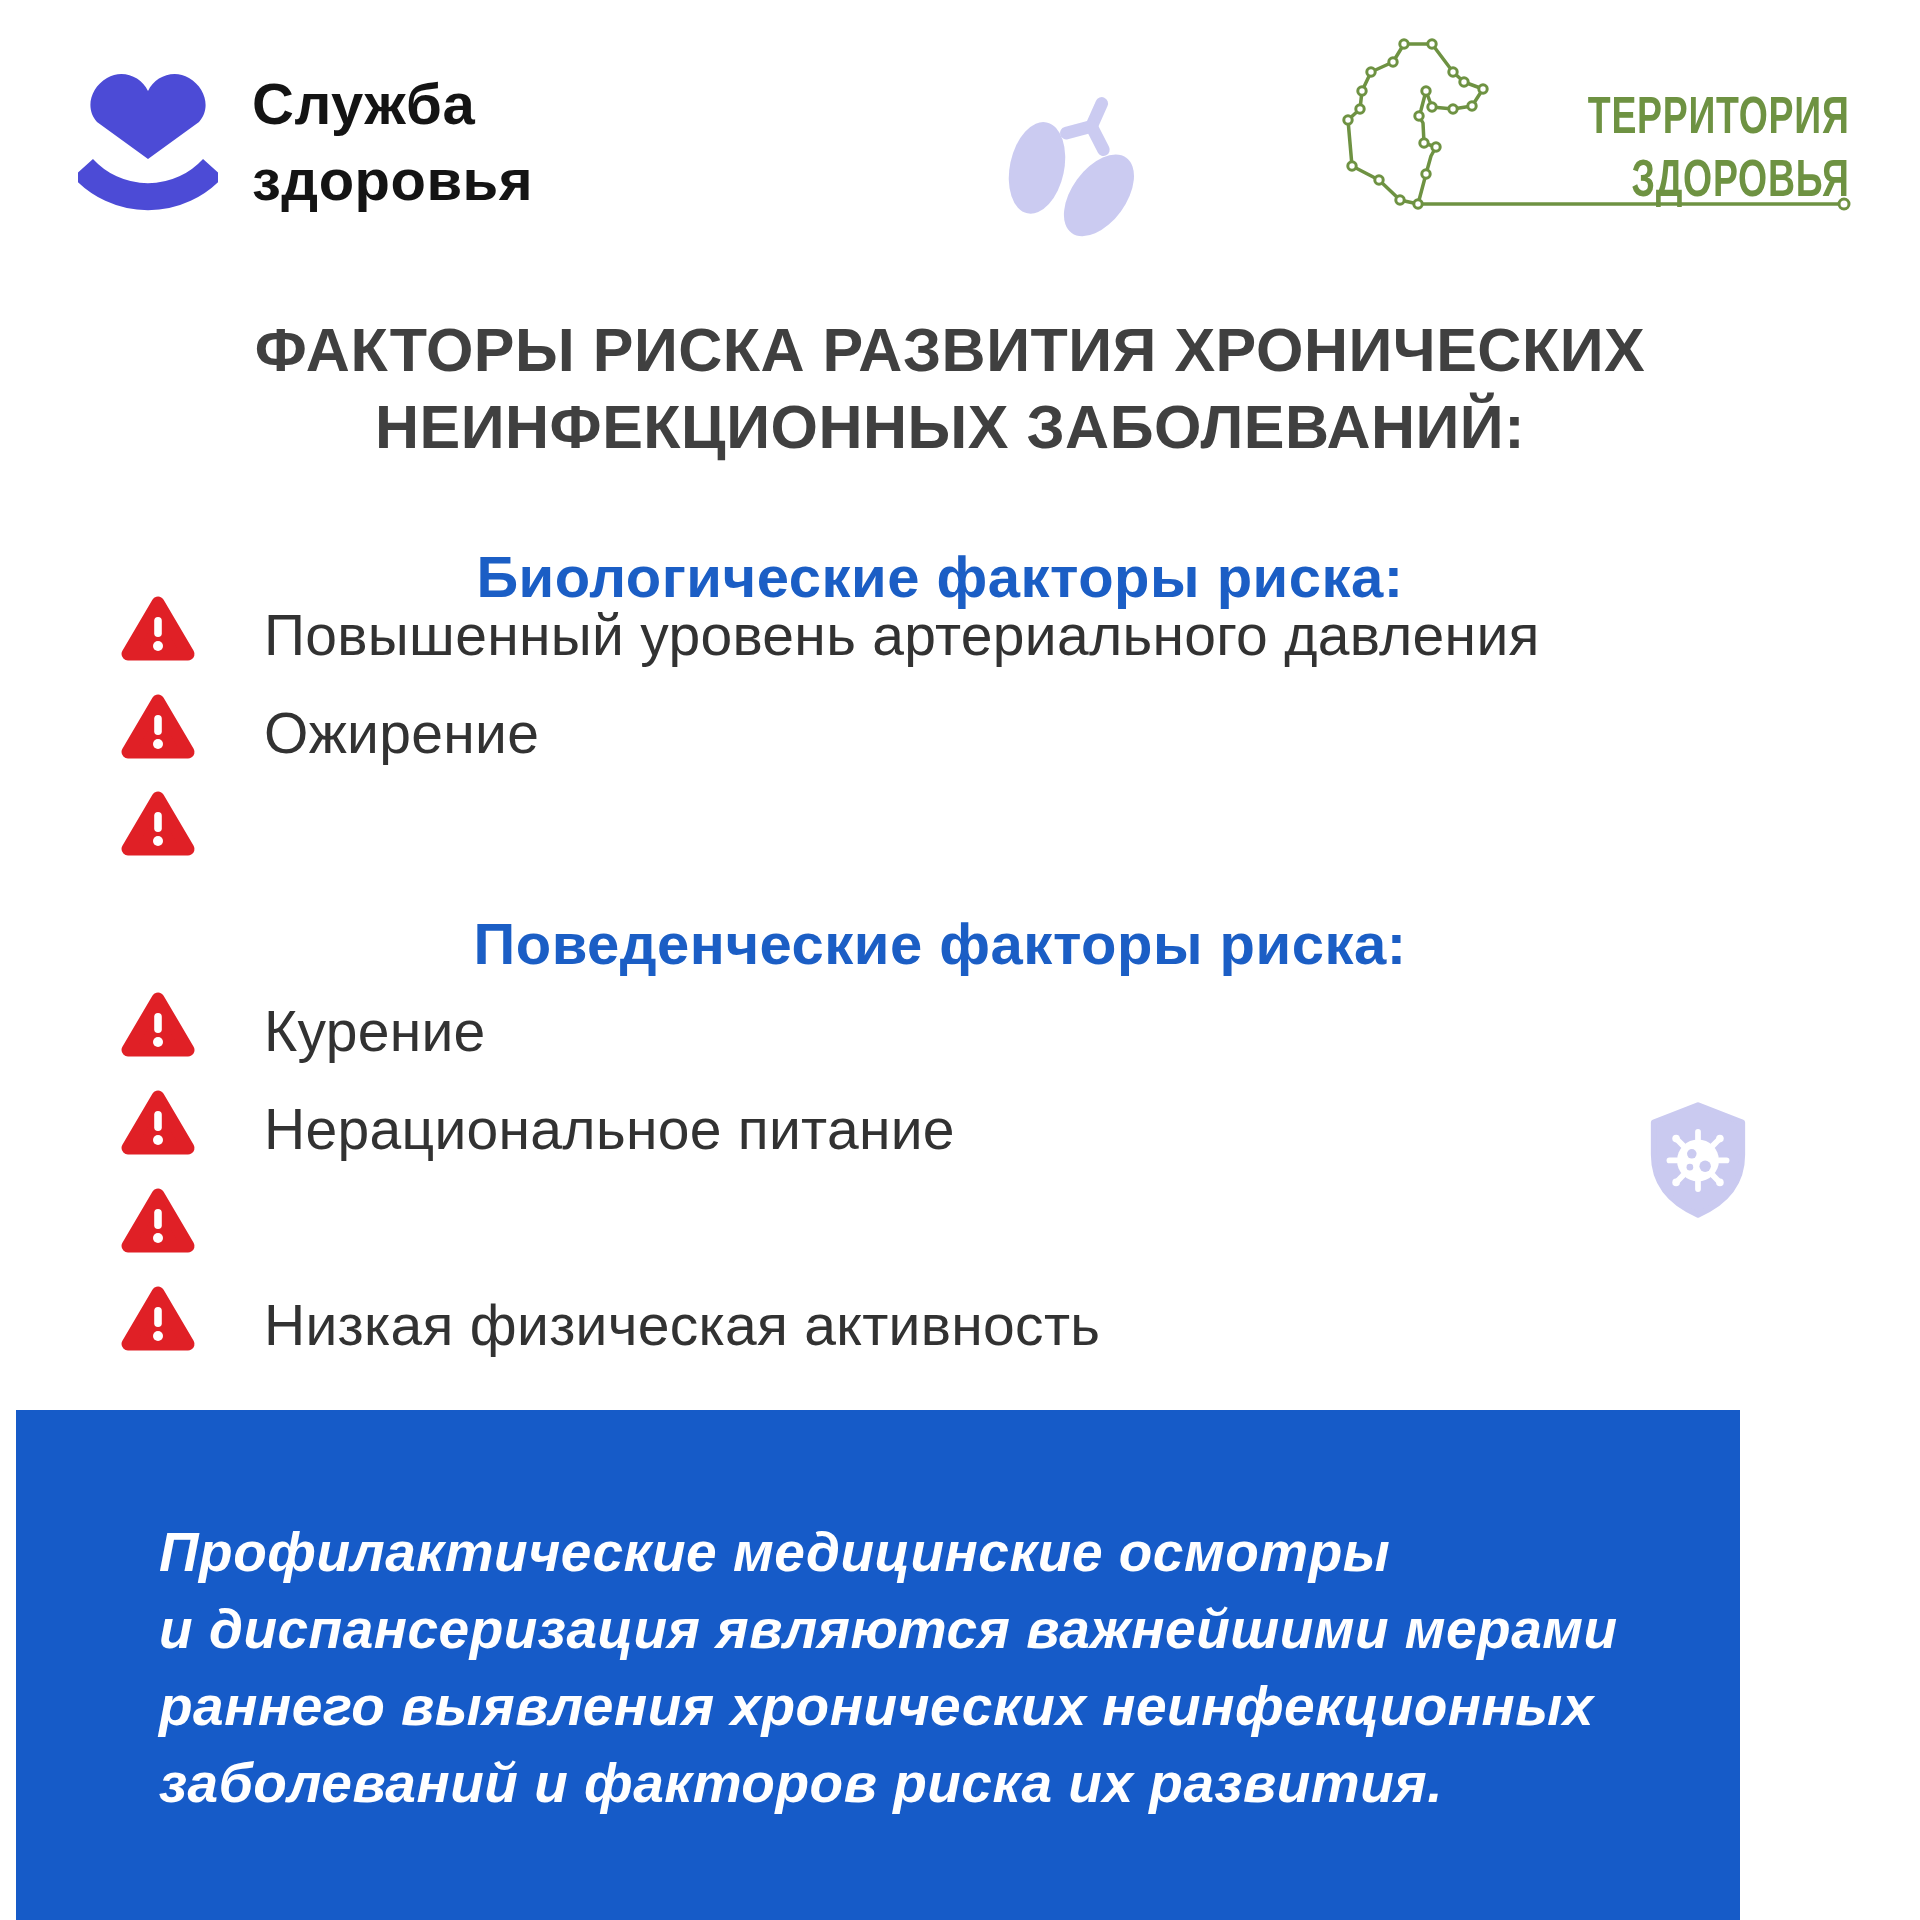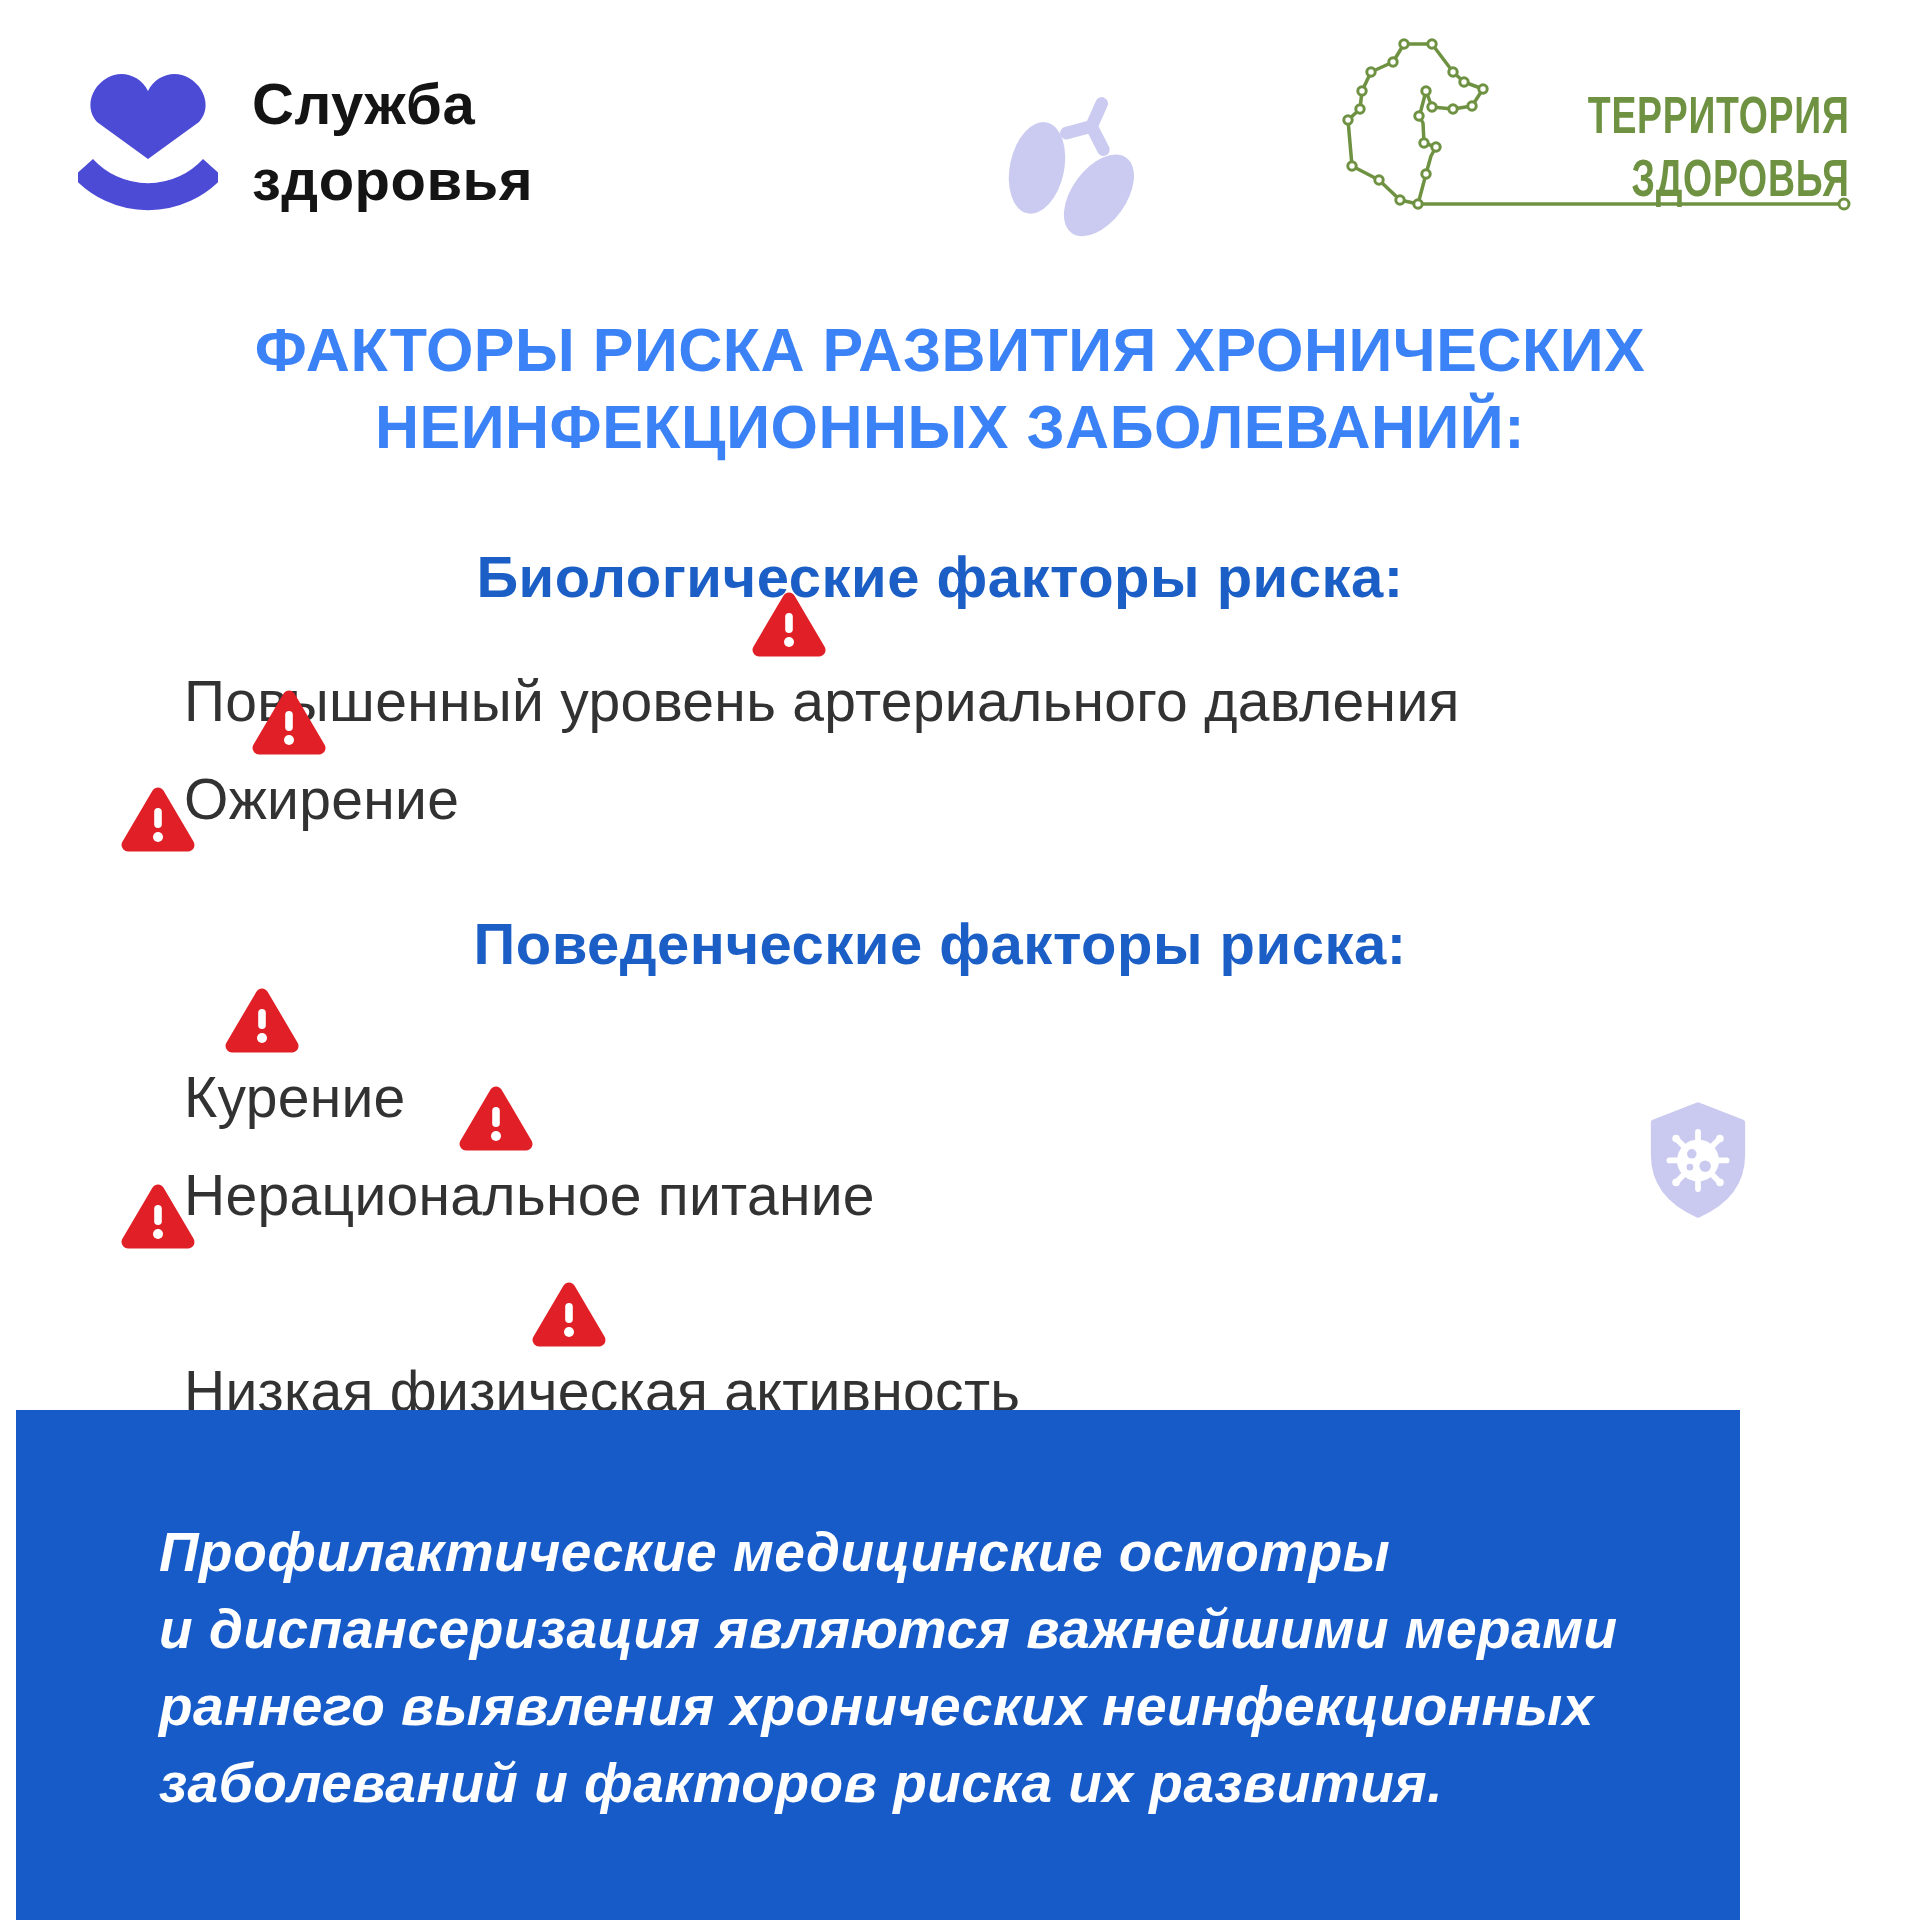--- a/index.html
+++ b/index.html
@@ -18,31 +18,31 @@
   .logo-right-text{
     position:absolute;right:70px;top:84px;text-align:right;
     font-size:52px;font-weight:700;line-height:63px;color:#6e9242;
     transform:scaleX(0.72);transform-origin:100% 0;letter-spacing:1px;white-space:nowrap;
   }
   .lungs-decor{position:absolute;left:1002px;top:83px;opacity:0.95;}
   .shield-decor{position:absolute;left:1648px;top:1100px;}
   
   .main-title{
     position:absolute;left:0;top:312px;width:1900px;text-align:center;
-    font-size:61px;font-weight:700;line-height:77px;color:#3b82f6;letter-spacing:0.5px;
+    font-size:61px;font-weight:700;line-height:77px;color:#404040;letter-spacing:0.5px;
   }
   .section-heading{
     position:absolute;left:0;width:1880px;text-align:center;
     font-size:58px;font-weight:700;color:#1b5ec5;letter-spacing:0.5px;
   }
   .heading-bio{top:498px;margin-top:45px;}
   .heading-behav{top:902px;margin-top:8px;}
   
   .risk-row{
-    position:absolute;left:118px;display:flex;align-items:center;height:80px;flex-direction:column;
+    position:absolute;left:118px;display:flex;align-items:flex-end;height:80px;
   }
   .warn{width:80px;height:76px;flex:0 0 80px;display:block;}
   .risk-text{
     margin-left:66px;font-size:57px;color:#323232;white-space:nowrap;letter-spacing:0.3px;
   }
   
   .banner{
     position:absolute;left:16px;top:1410px;width:1724px;height:510px;background:#165bc8;
   }
   .banner-text{

